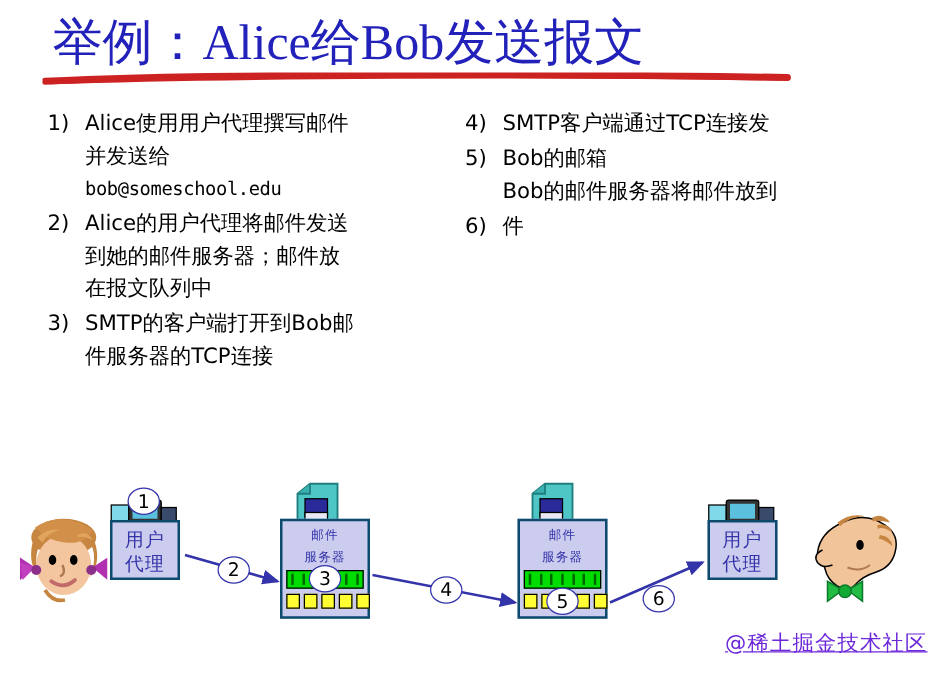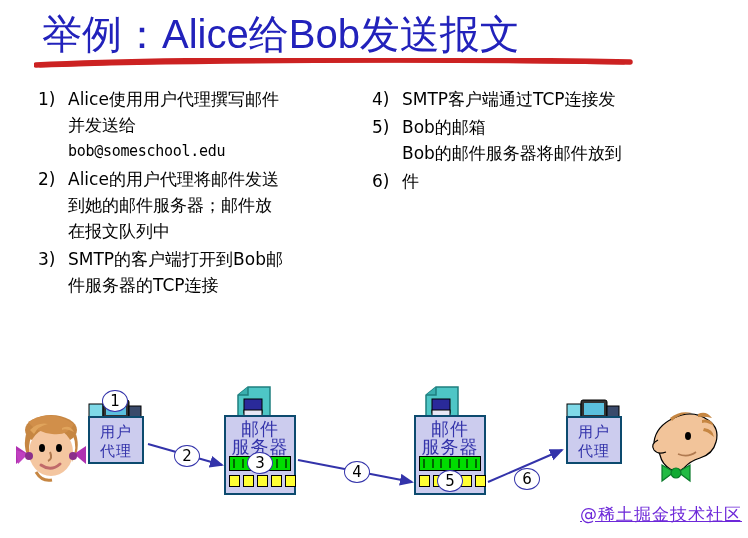--- a/index.html
+++ b/index.html
@@ -5,21 +5,21 @@
   html,body{margin:0;padding:0;background:#ffffff;}
   body{
     width:748px;height:538px;position:relative;overflow:hidden;
     font-family:"DejaVu Sans","Liberation Sans",sans-serif;
     -webkit-font-smoothing:antialiased;
   }
 
   
   #title-block{position:absolute;left:42px;top:8px;width:660px;height:62px;}
   #page-title{
-    font-family:Liberation Sans, sans-serif;
+    font-family:Liberation Serif, serif;
     font-size:40px;line-height:52px;color:#2222bb;letter-spacing:0px;
     white-space:nowrap;font-weight:400;
   }
   #title-underline{position:absolute;left:-8px;top:50px;width:612px;height:12px;}
 
   
   .col{position:absolute;font-size:17px;line-height:26px;color:#000;}
   #col-left{left:38px;top:86px;width:330px;}
   #col-right{left:372px;top:86px;width:330px;}
 
@@ -30,21 +30,21 @@
 
   
   #diagram{position:absolute;left:0;top:360px;width:748px;height:178px;}
   #diagram svg{position:absolute;left:0;top:0;}
 
   .ua-box,.ms-box{
     position:absolute;background:#ccccee;border:2px solid #0c4a6e;
     box-sizing:border-box;text-align:center;color:#3333aa;
   }
   .ua-box{font-size:15px;line-height:19px;padding-top:5px;letter-spacing:1px;}
-  .ms-box{font-size:18px;line-height:18px;padding-top:3px;letter-spacing:1px;}
+  .ms-box{font-size:10px;line-height:18px;padding-top:3px;letter-spacing:1px;}
 
   .lbl-line{display:block;}
 
   .queue{position:absolute;background:#00dd00;border:1px solid #000;box-sizing:border-box;
          display:flex;align-items:center;justify-content:space-around;}
   .queue i{display:block;width:2px;height:72%;background:#006600;}
   .boxrow{position:absolute;display:flex;gap:3px;align-items:center;}
   .boxrow b{display:block;width:11px;height:12px;background:#ffff33;border:1px solid #000;box-sizing:border-box;}
 
   .circ{position:absolute;width:26px;height:22px;border:1.5px solid #3333aa;border-radius:50%;

